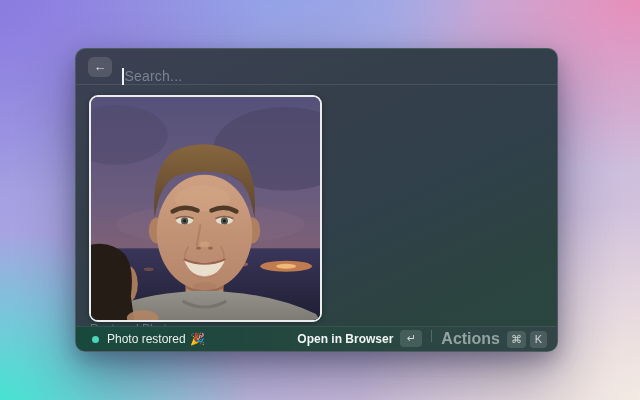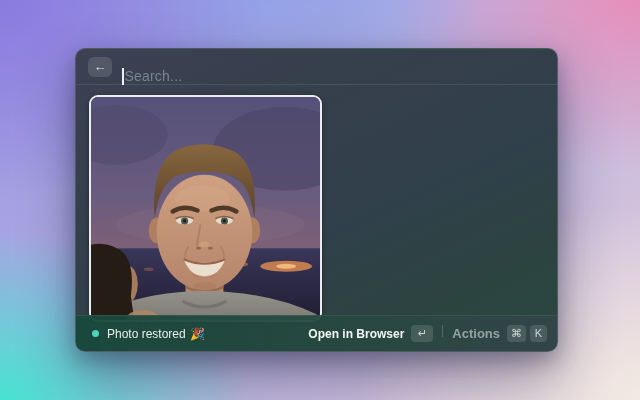--- a/index.html
+++ b/index.html
@@ -25,30 +25,30 @@
     line-height:1;cursor:pointer;flex:0 0 auto;}
   .searchinput{display:flex;align-items:center;flex:1;margin-top:19px;}
   .caret{width:1.5px;height:17px;background:#eef3f6;margin-right:1px;}
   .placeholder{font-size:14px;color:#78848f;letter-spacing:.2px;}
   .content{position:absolute;left:0;top:37px;right:0;bottom:25px;}
   .photo-frame{position:absolute;left:13px;top:9px;width:233px;height:227px;border-radius:9px;
     border:2px solid rgba(250,251,250,0.93);box-sizing:border-box;overflow:hidden;
     box-shadow:0 1px 5px rgba(0,0,0,0.35);}
   .photo-frame svg{display:block;width:100%;height:100%;}
   .caption{position:absolute;left:14px;top:273px;font-size:12px;color:#66776f;z-index:1;}
-  .statusbar{position:absolute;left:0;right:0;bottom:0;height:36px;z-index:2;
+  .statusbar{position:absolute;left:0;right:0;bottom:0;height:25px;z-index:2;
     border-radius:0 0 9px 9px;display:flex;align-items:center;gap:8px;padding:0 10px;
     box-sizing:border-box;border-top:1px solid rgba(255,255,255,0.07);
     background:linear-gradient(90deg,rgba(24,73,60,0.96) 0%,rgba(38,72,63,0.94) 50%,rgba(51,69,73,0.94) 100%);}
   .dot{width:7px;height:7px;border-radius:50%;background:#4ed4b9;margin-left:6px;flex:0 0 auto;}
   .status-text{font-size:12px;font-weight:500;color:#e9efec;display:flex;gap:5px;align-items:center;}
   .right-actions{margin-left:auto;display:flex;align-items:flex-start;gap:9px;}
   .action-btn{display:flex;align-items:center;gap:7px;cursor:pointer;}
   .action-primary{font-size:12px;font-weight:700;color:#f1f5f3;}
-  .action-secondary{font-size:13px;font-weight:600;color:#93a39f;}
+  .action-secondary{font-size:16px;font-weight:600;color:#93a39f;}
   .kbd{min-width:17px;height:17px;padding:0 4px;border-radius:4px;background:rgba(255,255,255,0.13);
     color:#ccd6d3;font-size:11px;line-height:17px;text-align:center;box-sizing:border-box;}
   .kbd.enter{min-width:22px;}
   .vdivider{width:1px;height:12px;background:rgba(255,255,255,0.20);}
   .kbd-group{display:flex;gap:4px;}
 </style>
 </head>
 <body>
 
 <div class="stage">

